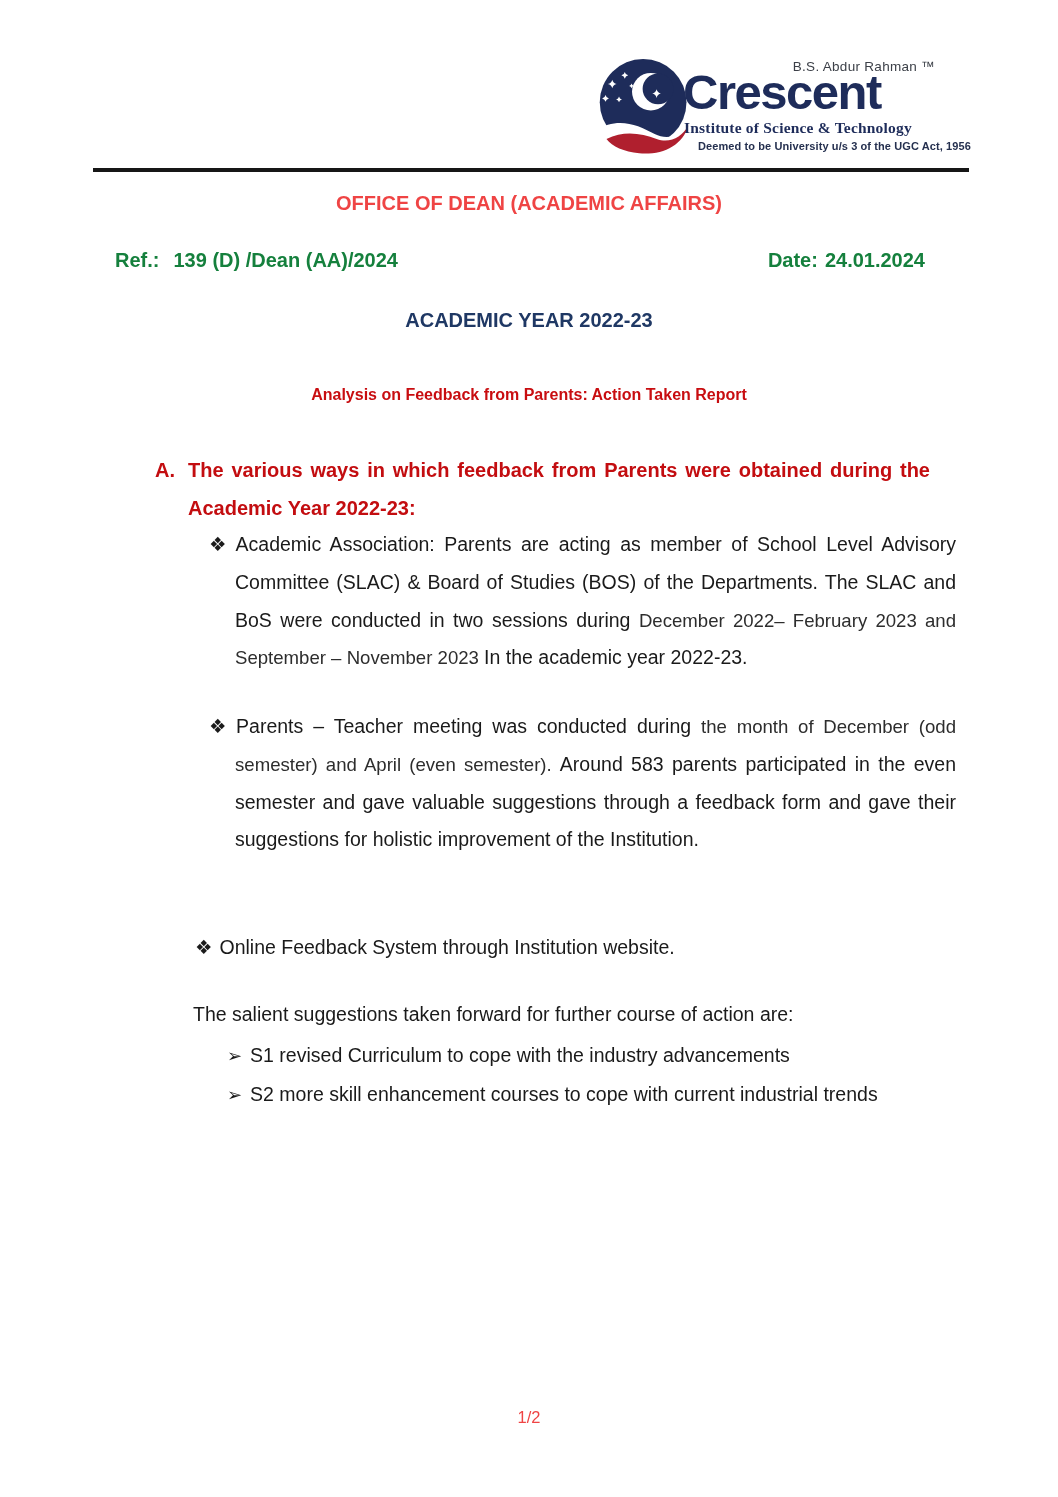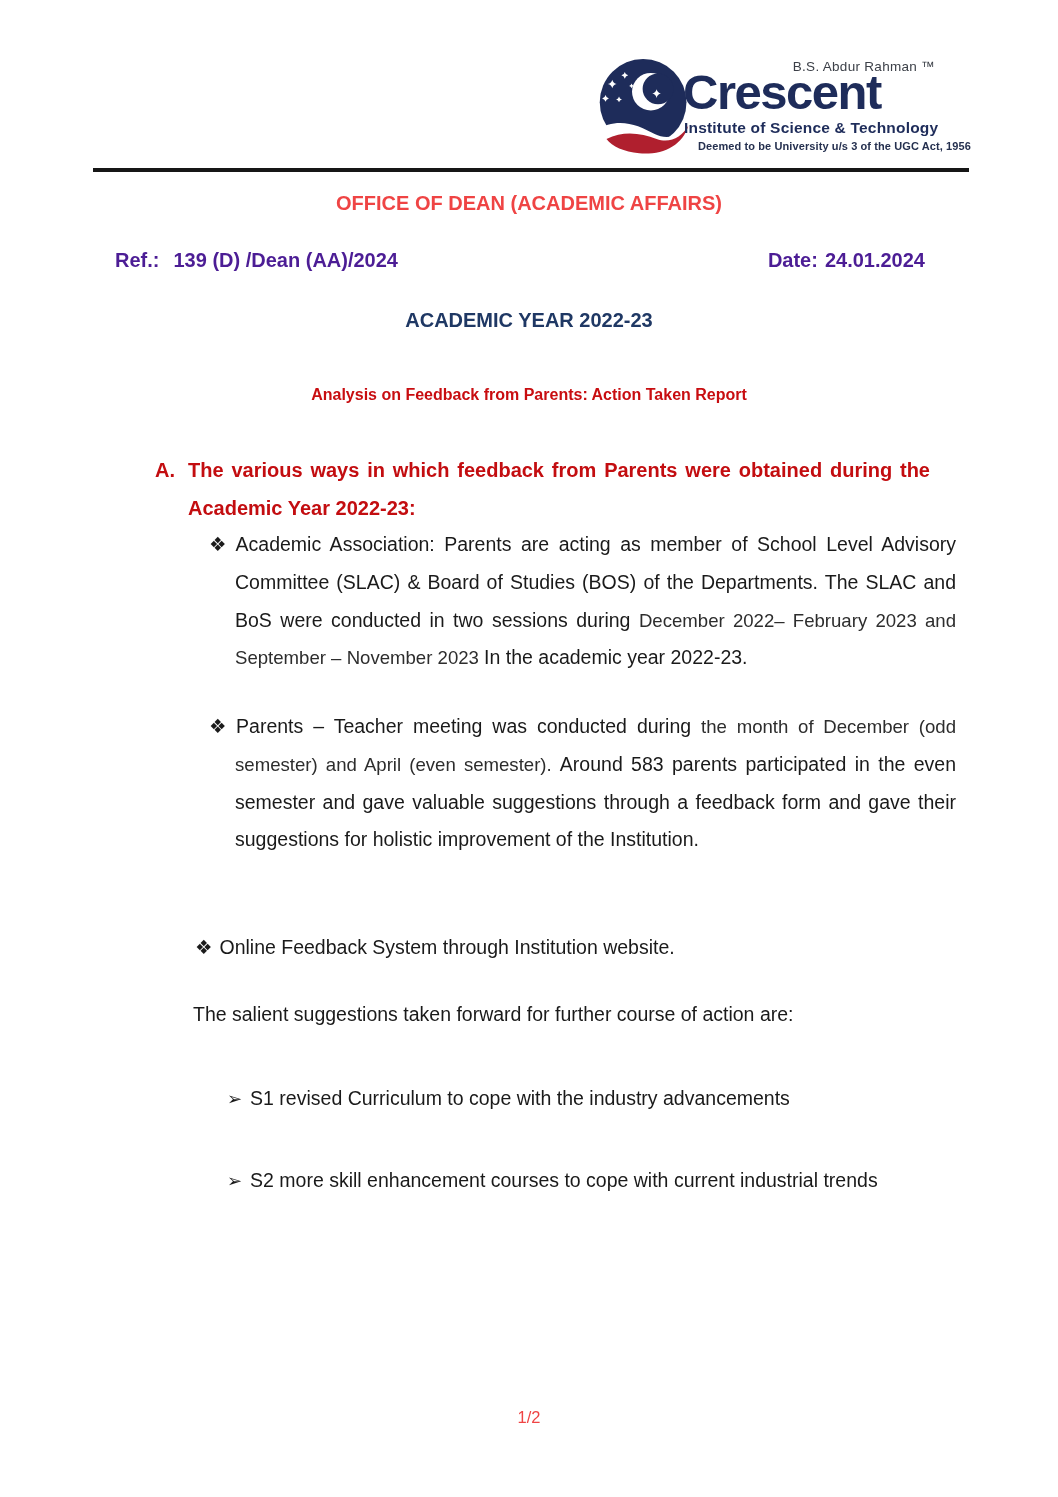--- a/index.html
+++ b/index.html
@@ -19,36 +19,36 @@
     position:absolute;top:4px;right:3px;
     font-size:13.5px;color:#3c4048;letter-spacing:.3px;white-space:nowrap;
   }
   .lg-wordmark{
     position:absolute;top:13px;left:90px;
     font-size:49px;font-weight:bold;color:#1e2c5a;letter-spacing:-1.5px;line-height:48px;
     white-space:nowrap;
   }
   .lg-subtitle{
     position:absolute;top:64px;left:91px;
-    font-size:15.5px;font-weight:bold;color:#1e2c5a;letter-spacing:.2px;white-space:nowrap;
+    font-size:15.5px;font-weight:bold;color:#1e2c5a;letter-spacing:.2px;white-space:nowrap;font-family:Liberation Serif, serif;
   }
   .lg-tagline{
     position:absolute;top:85px;left:105px;
     font-size:11px;font-weight:bold;color:#25304f;letter-spacing:.1px;white-space:nowrap;
   }
   .rule{position:absolute;top:168px;left:93px;width:876px;height:3.5px;background:#161616;}
   
   .office-title{
     position:absolute;top:190px;left:0;width:100%;
     text-align:center;font-size:20px;font-weight:bold;color:#ef4444;line-height:26px;
   }
   .ref-row{
     position:absolute;top:247px;left:115px;width:810px;
     display:flex;justify-content:space-between;
-    font-size:20px;font-weight:bold;color:#4c1d95;line-height:26px;
+    font-size:20px;font-weight:bold;color:#15803d;line-height:26px;
   }
   .ref-left .lbl{margin-right:14px;}
   .date-right .lbl{margin-right:7px;margin-left:27px;}
   .academic-year{
     position:absolute;top:307px;left:0;width:100%;
     text-align:center;font-size:20px;font-weight:bold;color:#1f3864;line-height:26px;
   }
   .report-title{
     position:absolute;top:382px;left:0;width:100%;
     text-align:center;font-size:16px;font-weight:bold;color:#c80d10;line-height:26px;
@@ -73,21 +73,21 @@
   .b2{top:708px;}
   .b3{
     position:absolute;top:929px;left:195px;width:740px;
     padding-left:24px;text-indent:-24px;
   }
   .b3 .glyph{padding-right:7px;}
   .salient-intro{position:absolute;top:996px;left:193px;width:745px;}
   .s-list{position:absolute;top:1037px;left:227px;width:703px;}
   .s-item{
     text-align:justify;
-    padding-left:30px;text-indent:-30px;margin-top:43px;
+    padding-left:30px;text-indent:-30px;
   }
   .s-item .glyph{padding-right:8px;font-size:18px;}
   
   .page-number{
     position:absolute;top:1404px;left:0;width:100%;
     text-align:center;font-size:16.5px;color:#ef4444;line-height:26px;
   }
 </style>
 </head>
 <body>

